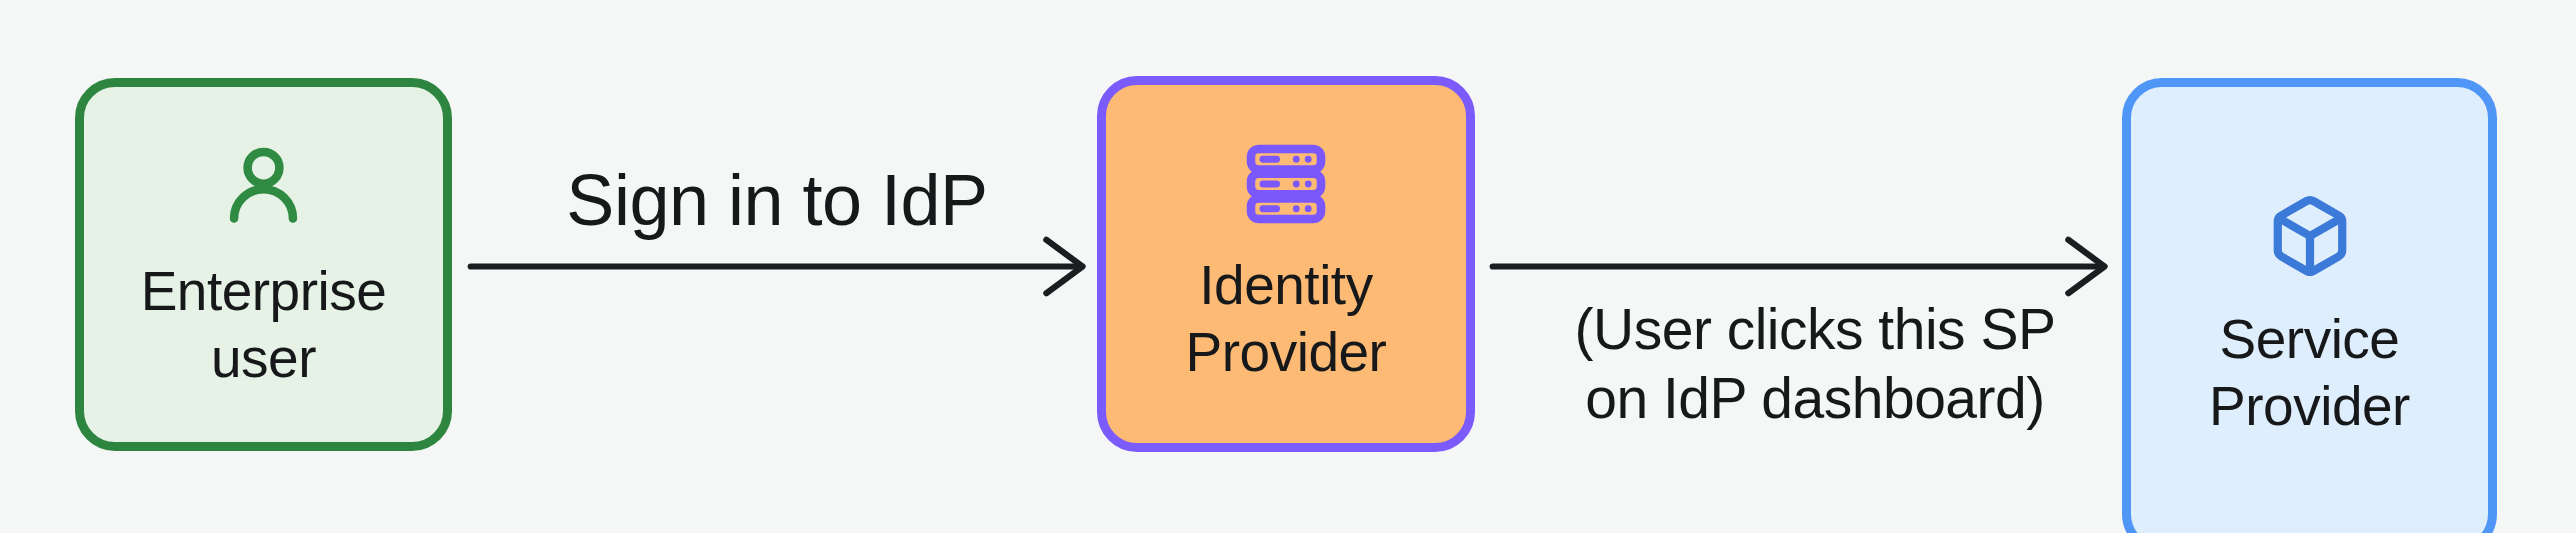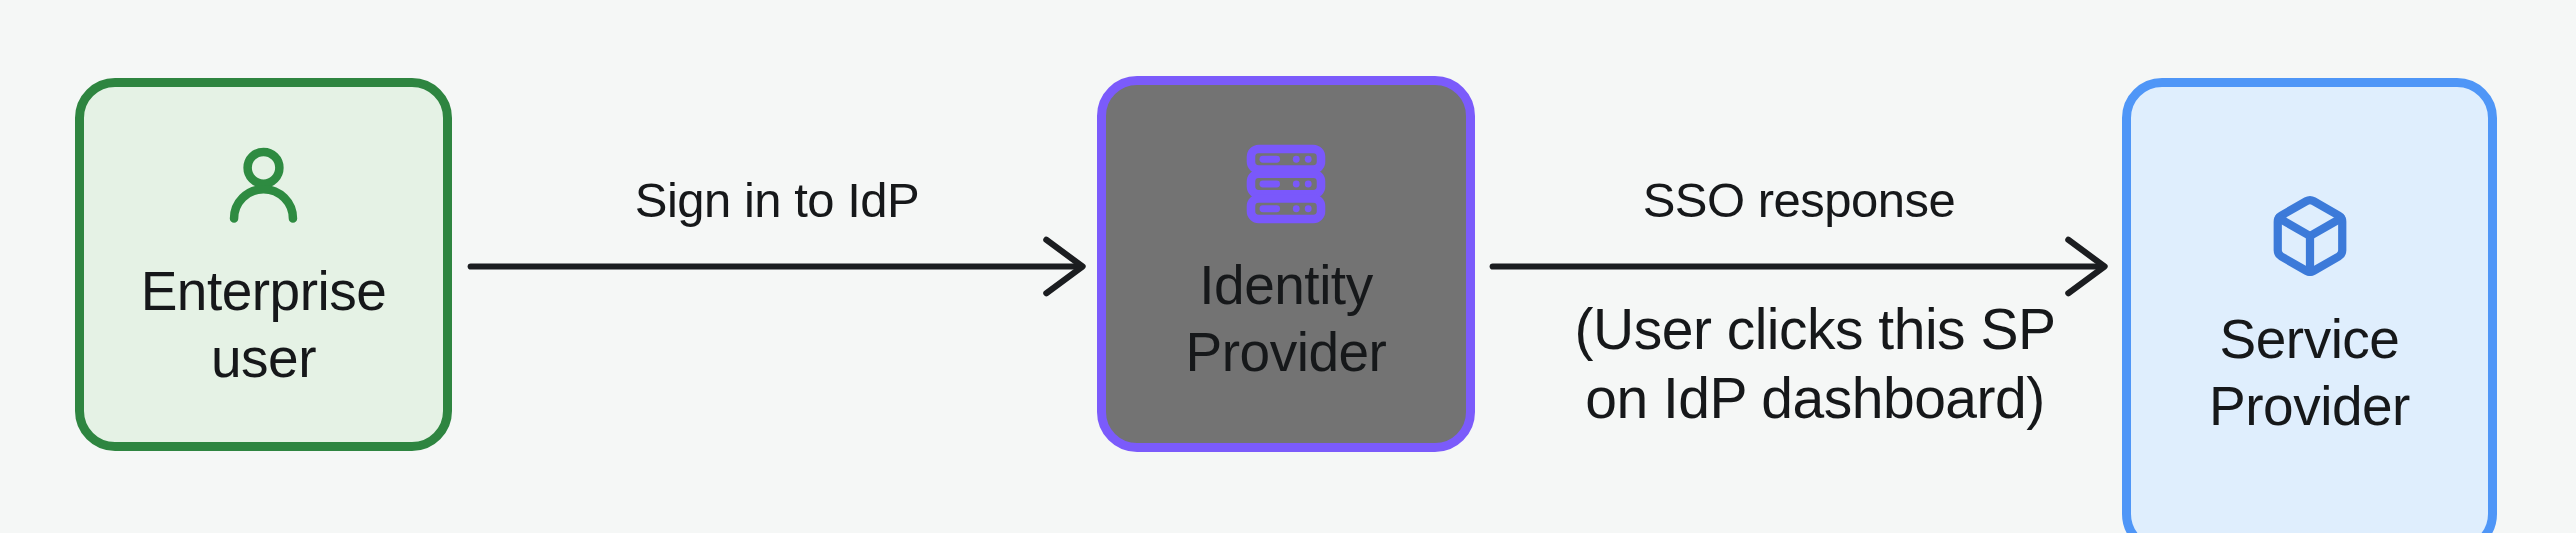--- a/index.html
+++ b/index.html
@@ -12,28 +12,28 @@
     position: absolute; box-sizing: border-box;
     display: flex; flex-direction: column; align-items: center; justify-content: center;
     border-radius: 40px; border-style: solid; border-width: 9.5px;
   }
   .node-icon { margin-bottom: 27px; display: block; }
   .node-title {
     font-size: 55px; line-height: 67px; font-weight: 500; color: #16181a;
     text-align: center; white-space: pre-line; letter-spacing: -0.5px;
   }
   .node-enterprise { left: 75px;  top: 78px; width: 377px; height: 373px; border-color: #2e8540; background: #e5f2e5; }
-  .node-idp        { left: 1097px; top: 76px; width: 378px; height: 376px; border-color: #7b5bfb; background: #737373; }
+  .node-idp        { left: 1097px; top: 76px; width: 378px; height: 376px; border-color: #7b5bfb; background: #fdba74; }
   .node-sp         { left: 2122px; top: 78px; width: 375px; height: 476px; border-color: #4f96f7; background: #dfeefd; }
   .arrow { position: absolute; width: 629px; height: 69px; }
   .arrow-1 { left: 465px;  top: 232px; }
   .arrow-2 { left: 1487px; top: 232px; }
   .edge-label {
     position: absolute; transform: translateX(-50%);
-    font-size: 49px; line-height: 61px; font-weight: 400; color: #16181a;
+    font-size: 72px; line-height: 61px; font-weight: 400; color: #16181a;
     white-space: nowrap; letter-spacing: -0.5px;
   }
   .edge-label-1 { left: 777px;  top: 170px; }
   .edge-label-2 { left: 1799px; top: 170px; }
   .edge-sublabel {
     position: absolute; transform: translateX(-50%); left: 1799px; top: 295px;
     font-size: 57px; line-height: 69px; font-weight: 400; color: #16181a;
     text-align: center; white-space: pre-line; letter-spacing: -0.5px; margin-left: 16px;
   }
 </style>
@@ -77,21 +77,20 @@
       </g>
     </svg>
     <div class="node-title">Identity
 Provider</div>
   </div>
 
   <svg class="arrow arrow-2" viewBox="0 0 660 72" fill="none" stroke="#1b1d20" stroke-width="6.5" stroke-linecap="round" stroke-linejoin="round">
     <line x1="6" y1="36" x2="640" y2="36"></line>
     <polyline points="610,8 648,36 610,64"></polyline>
   </svg>
-  <div class="edge-label edge-label-2">SSO response</div>
   <div class="edge-sublabel">(User clicks this SP
 on IdP dashboard)</div>
 
   <div class="node node-sp">
     <svg class="node-icon" width="86" height="86" viewBox="0 0 24 24" fill="none" stroke="#3c7ad9" stroke-width="2.3" stroke-linecap="round" stroke-linejoin="round">
       <path d="M21 8a2 2 0 0 0-1-1.73l-7-4a2 2 0 0 0-2 0l-7 4A2 2 0 0 0 3 8v8a2 2 0 0 0 1 1.73l7 4a2 2 0 0 0 2 0l7-4A2 2 0 0 0 21 16Z"></path>
       <path d="m3.3 7 8.7 5 8.7-5"></path>
       <path d="M12 22V12"></path>
     </svg>
     <div class="node-title">Service

